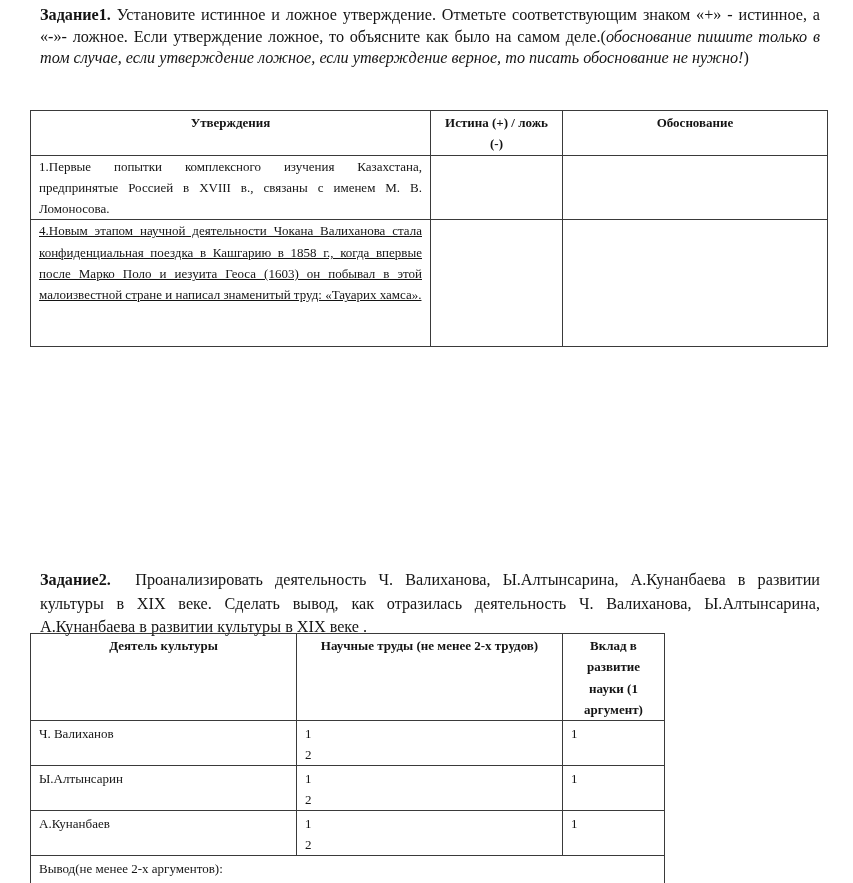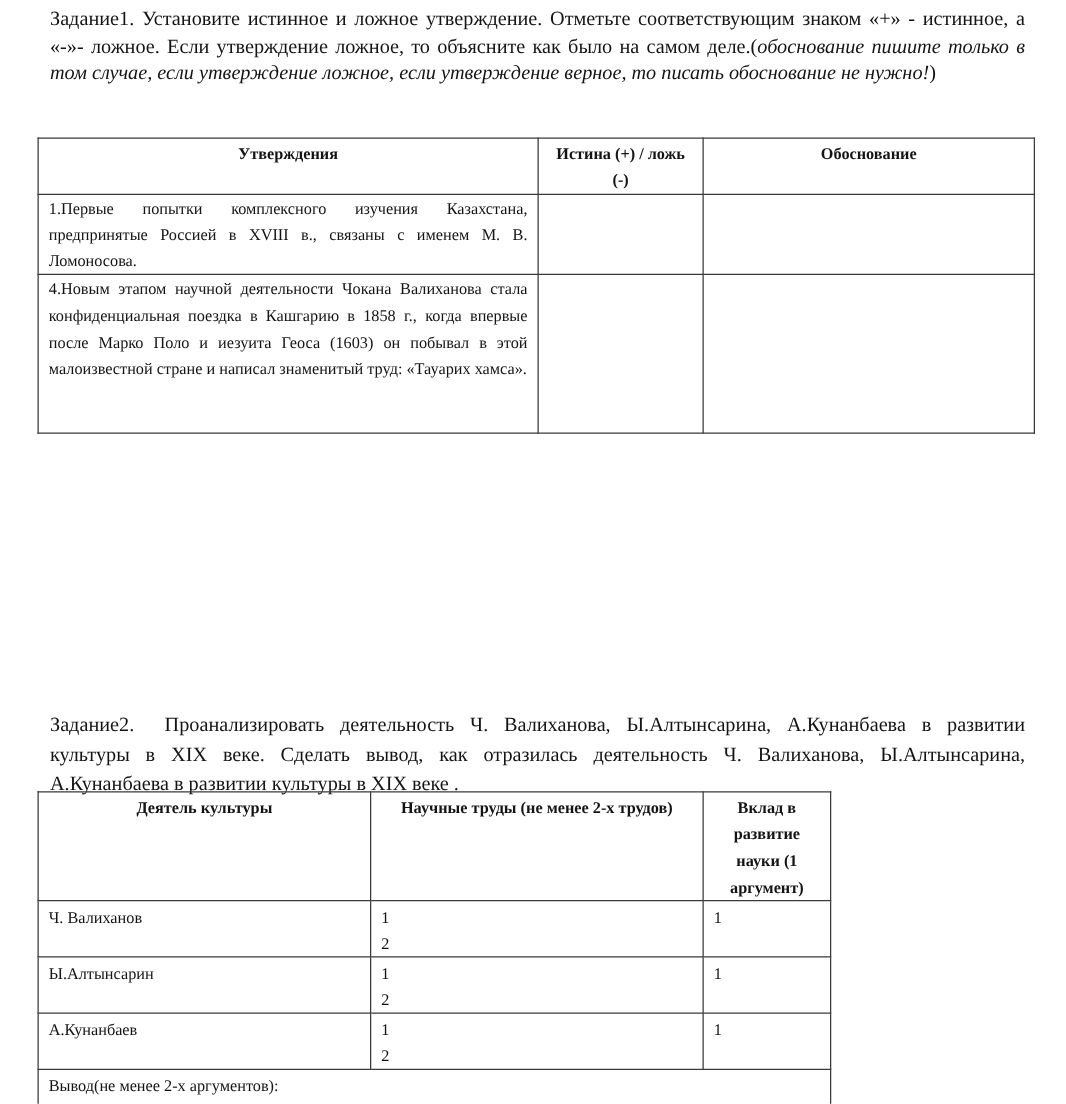--- a/index.html
+++ b/index.html
@@ -5,40 +5,40 @@
   html, body { margin: 0; padding: 0; background: #ffffff; }
   body {
     width: 853px; height: 883px; position: relative; overflow: hidden;
     font-family: "Liberation Serif", serif; color: #141414;
     font-size: 16.2px; line-height: 21.5px;
   }
   .para {
     position: absolute; left: 40px; width: 780px; text-align: justify;
     text-align-last: left;
   }
-  .para b { font-weight: normal; }
+  .para b { font-weight: bold; }
   .para i { font-style: italic; }
   table {
     position: absolute; left: 30px; border-collapse: collapse;
     table-layout: fixed;
   }
   td, th {
     border: 1.3px solid #3a3a3a; vertical-align: top; padding: 0 8px;
     font-size: 13px; line-height: 21.3px;
   }
   th { font-weight: bold; text-align: center; padding-top: 1px; }
   #t1 { top: 110px; width: 798px; }
   #t1 .c1 { width: 400px; }
   #t1 .c2 { width: 132px; }
   #t1 td.stmt { text-align: justify; text-align-last: left; padding: 0 8px 0 8px; }
   #t1 .hdr { height: 42px; }
   #t1 .r1 { height: 64px; }
   #t1 .r2 { height: 106px; }
   #t1 .r3 { height: 86px; }
-  #t1 .r4 { height: 127px; }
+  #t1 .r4 { height: 127px; text-decoration: underline; }
   #t2 { top: 633px; width: 635px; }
   #t2 .c1 { width: 266px; }
   #t2 .c2 { width: 266px; }
   #t2 .hdr { height: 43px; }
   #t2 .row { height: 43px; }
   #t2 .concl { height: 64px; }
   #t2 td { padding: 2px 8px 0 8px; line-height: 21px; }
   .line { display: block; }
 </style>
 </head>

